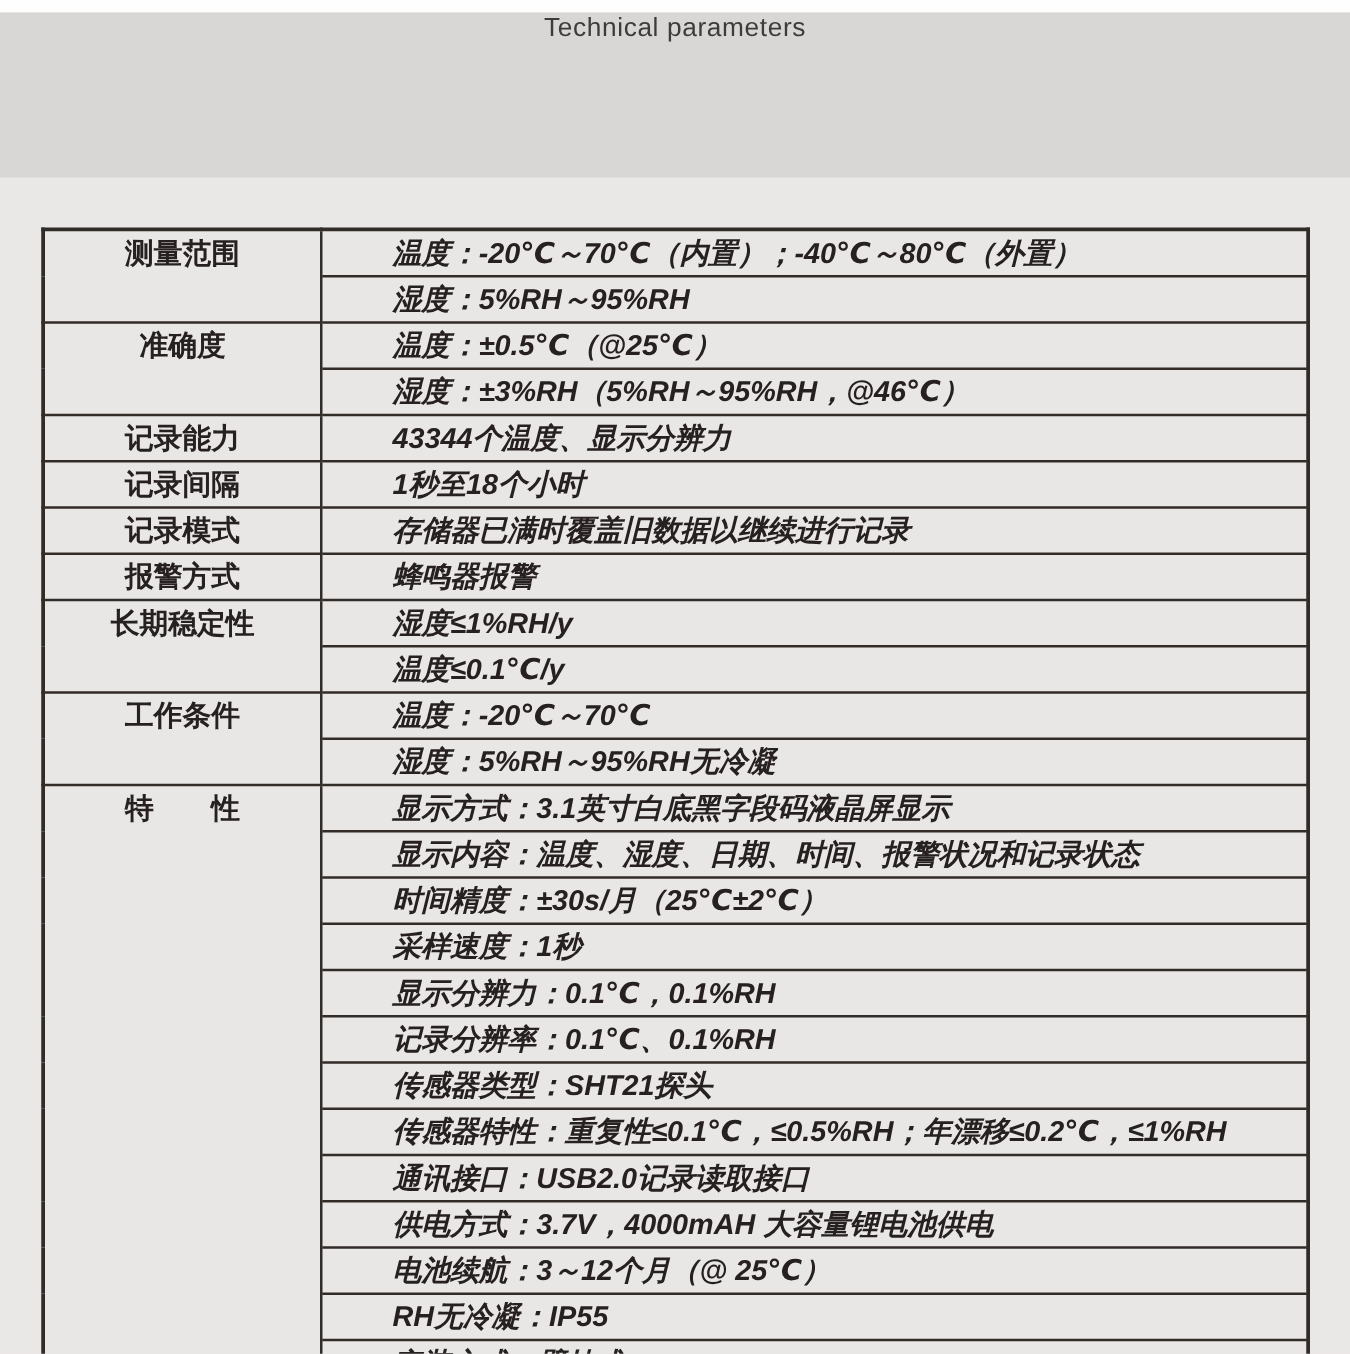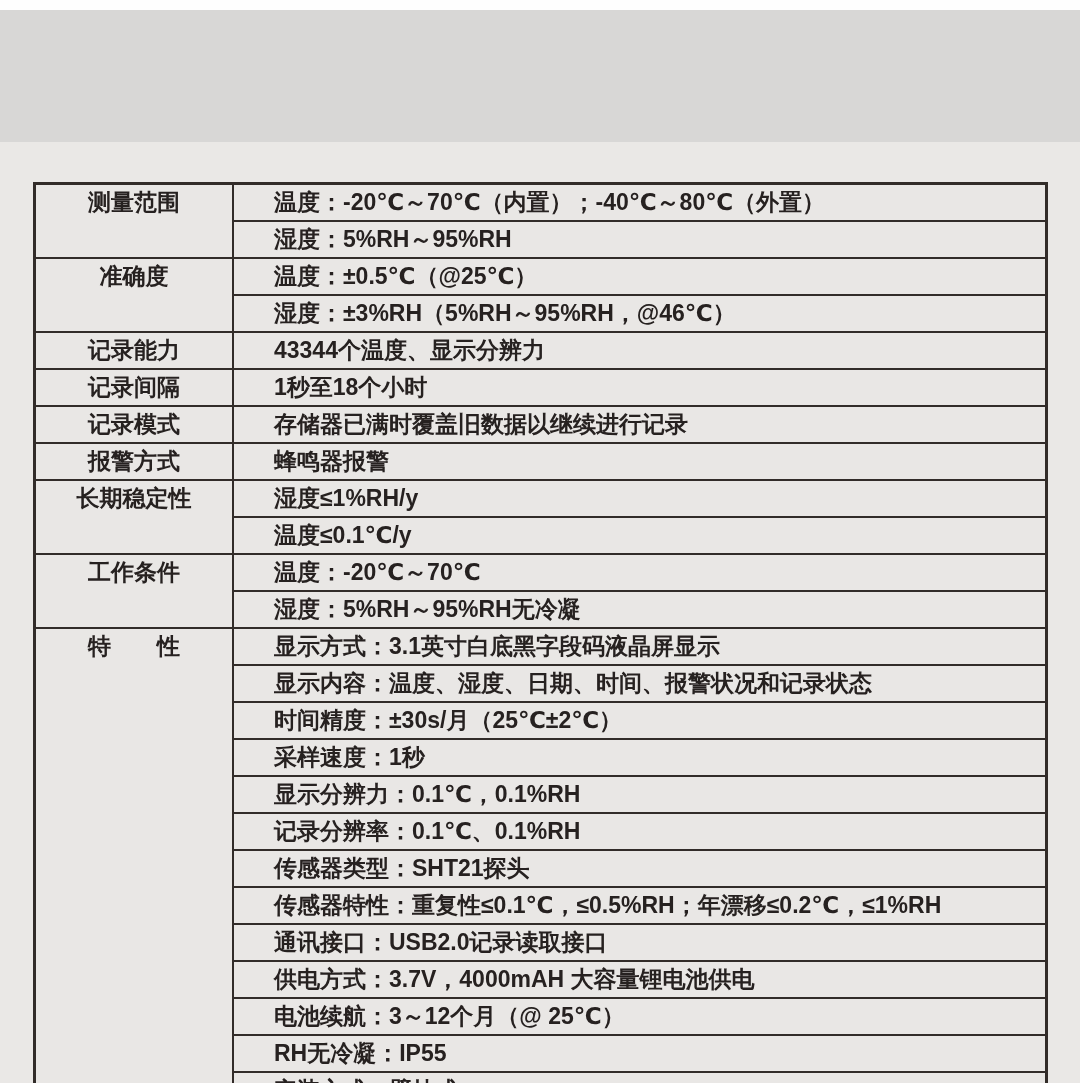--- a/index.html
+++ b/index.html
@@ -53,34 +53,36 @@
     font-weight:700;
     color:var(--text);
     white-space:nowrap;
     overflow:hidden;
   }
   td.label{
     width:192px;
     text-align:center;
     vertical-align:top;
     line-height:34px;
-    padding:0 2px;
+    padding:0 14px;
   }
   td.value{
     text-align:left;
     vertical-align:middle;
-    padding-left:40px;
+    padding-left:56px;
+    font-style:italic;
   }
 </style>
 </head>
 <body>
 
 <div class="top-strip"></div>
 
 <div class="banner">
+  <div class="subtitle">Technical parameters</div>
 </div>
 
 <div class="table-wrap">
   <table class="spec">
     <tbody id="spec-body">
         <tr>
           <td class="label" rowspan="2">测量范围</td>
           <td class="value">温度：-20℃～70℃（内置）；-40℃～80℃（外置）</td>
         </tr>
         <tr>

